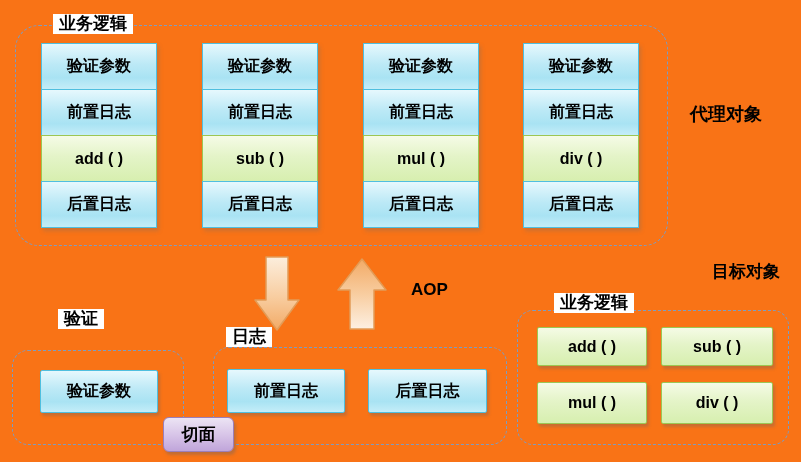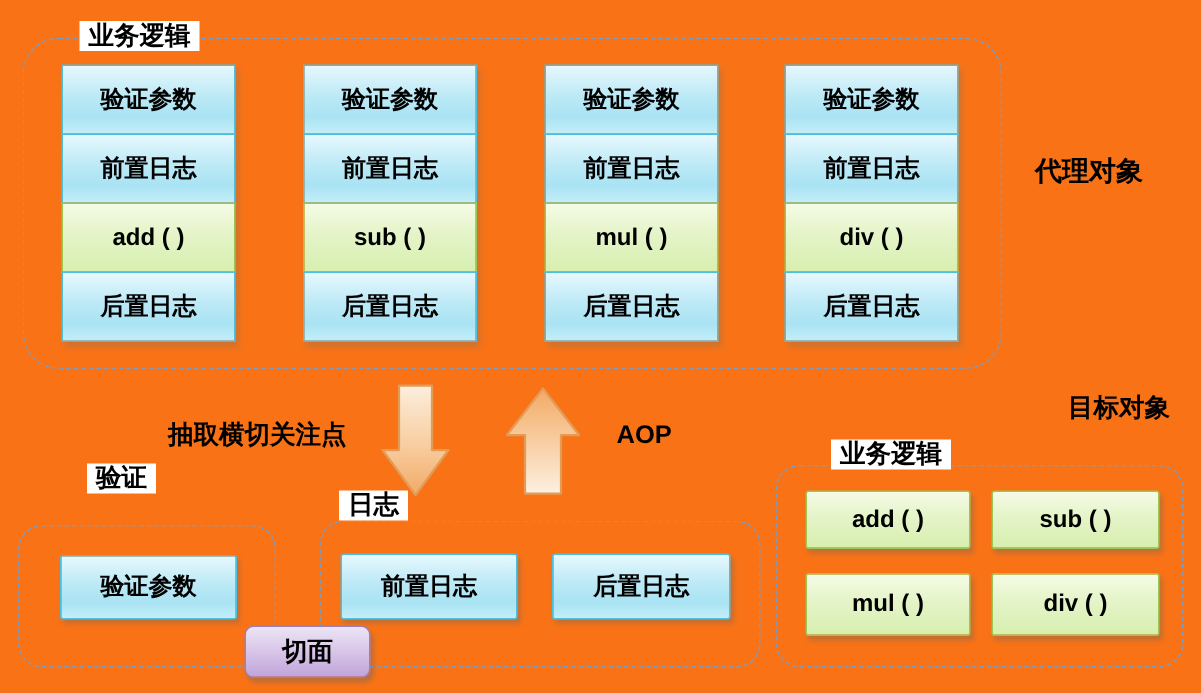--- a/index.html
+++ b/index.html
@@ -83,21 +83,20 @@
     <div class="cell box-blue">后置日志</div>
   </div>
 
   <div class="column" style="left:523px;">
     <div class="cell box-blue">验证参数</div>
     <div class="cell box-blue">前置日志</div>
     <div class="cell box-green">div (  )</div>
     <div class="cell box-blue">后置日志</div>
   </div>
 
-  <div class="plain-label" style="left:112px;top:280px;">抽取横切关注点</div>
 
   <svg class="arrow" style="left:254px;top:256px;" width="46" height="76" viewBox="0 0 46 76">
     <defs>
       <linearGradient id="gradDown" x1="0" y1="0" x2="0" y2="1">
         <stop offset="0" stop-color="#fceedd"></stop>
         <stop offset="0.55" stop-color="#f8cda0"></stop>
         <stop offset="1" stop-color="#f2aa66"></stop>
       </linearGradient>
     </defs>
     <polygon points="12,1 34,1 34,44 45,44 23,74 1,44 12,44" fill="url(#gradDown)" stroke="#e29c58" stroke-width="1.5" stroke-linejoin="round"></polygon>
@@ -118,21 +117,21 @@
 
   <div class="dashed-group r-small" style="left:12px;top:350px;width:170px;height:93px;"></div>
   <div class="float-label" style="left:58px;top:309px;">验证</div>
   <div class="standalone box-blue" style="left:40px;top:370px;width:118px;height:43px;">验证参数</div>
 
   <div class="dashed-group r-small" style="left:213px;top:347px;width:292px;height:96px;"></div>
   <div class="float-label" style="left:226px;top:327px;">日志</div>
   <div class="standalone box-blue" style="left:227px;top:369px;width:118px;height:44px;">前置日志</div>
   <div class="standalone box-blue" style="left:368px;top:369px;width:119px;height:44px;">后置日志</div>
 
-  <div class="aspect-badge" style="left:163px;top:417px;width:84px;height:35px;">切面</div>
+  <div class="aspect-badge" style="left:163px;top:417px;width:71px;height:35px;">切面</div>
 
   <div class="plain-label" style="left:694px;top:262px;margin-left:18px;">目标对象</div>
   <div class="dashed-group r-small" style="left:517px;top:310px;width:270px;height:133px;"></div>
   <div class="float-label" style="left:554px;top:293px;">业务逻辑</div>
   <div class="standalone box-green" style="left:537px;top:327px;width:110px;height:39px;">add (  )</div>
   <div class="standalone box-green" style="left:661px;top:327px;width:112px;height:39px;">sub (  )</div>
   <div class="standalone box-green" style="left:537px;top:382px;width:110px;height:42px;">mul (  )</div>
   <div class="standalone box-green" style="left:661px;top:382px;width:112px;height:42px;">div (  )</div>
 
 </div>

